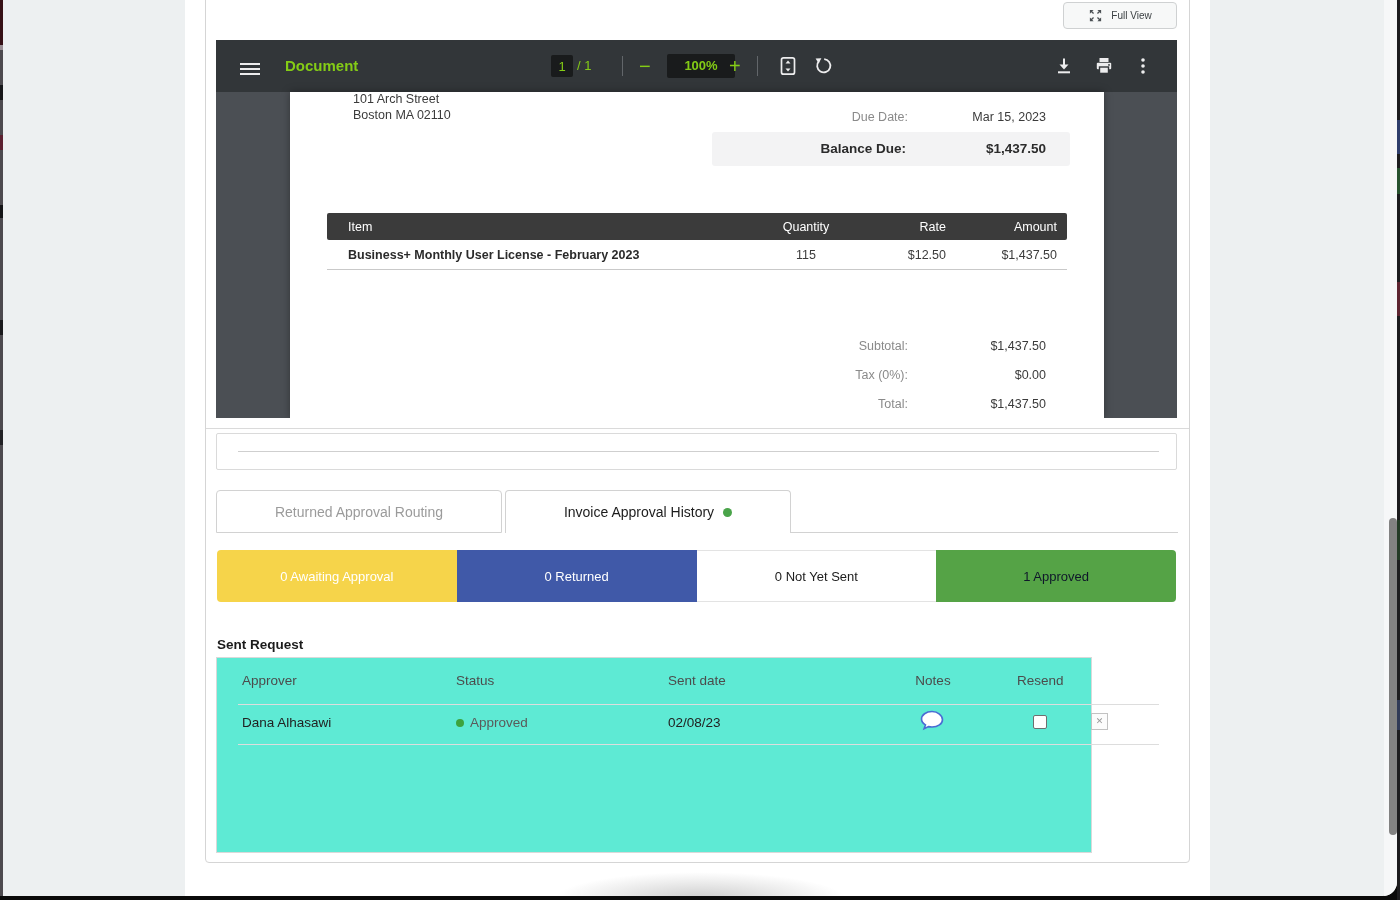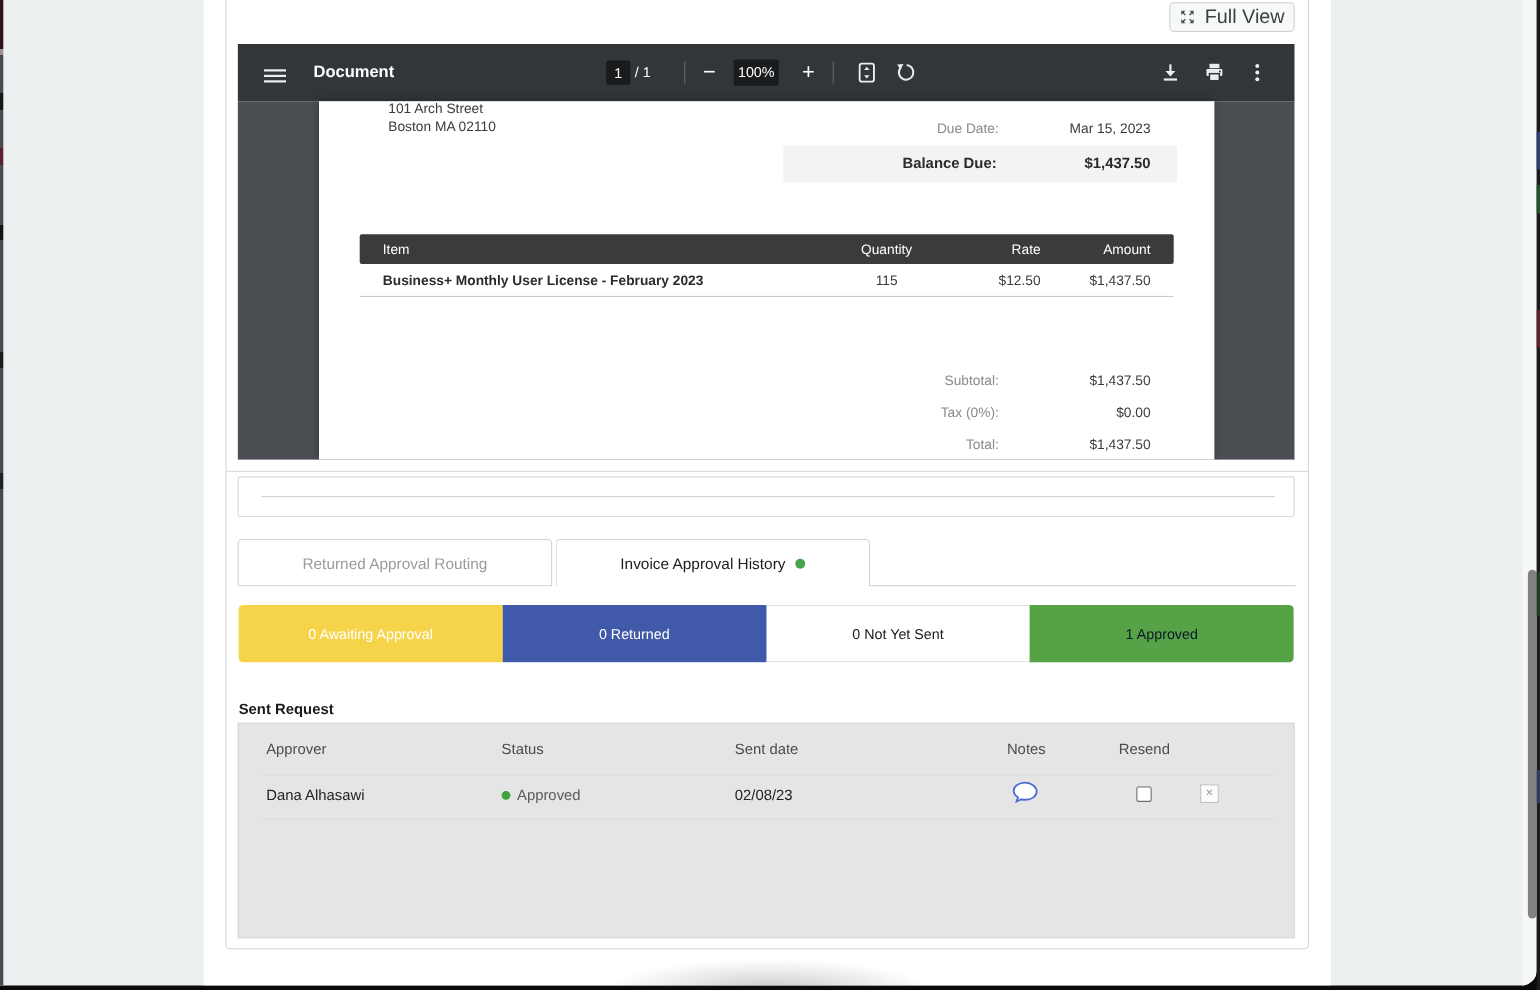--- a/index.html
+++ b/index.html
@@ -23,26 +23,26 @@
   .edge-speck { width:3px; }
 
   
   #card { left:205px; top:-12px; width:985px; height:875px; background:#fff;
           border:1px solid #d5d5d5; border-radius:4px; }
 
   
   #full-view-btn { left:857px; top:13px; width:114px; height:27px; background:#f7f8f8;
     border:1px solid #cfd1d2; border-radius:4px; display:flex; align-items:center;
     justify-content:center; gap:8px; cursor:pointer; }
-  #full-view-btn span { font-size:18px; color:#3c4144; }
+  #full-view-btn span { font-size:10px; color:#3c4144; }
 
   
   #pdf-viewer { left:10px; top:51px; width:961px; height:378px; overflow:hidden; }
   #pdf-toolbar { position:absolute; left:0; top:0; width:961px; height:52px; background:#323639; }
-  #pdf-toolbar .tool { position:absolute; color:#ffffff; }
+  #pdf-toolbar .tool { position:absolute; color:#84cc16; }
   .hamburger div { width:20px; height:2px; background:#ededee; margin:3px 0; }
   .tbar-txt { font-size:13px; color:#e9eaea; line-height:52px; }
   .dark-box { background:#191b1c; color:#fff; border:none; text-align:center;
               font-size:13px; border-radius:2px; font-family:"Liberation Sans",sans-serif; }
   .tb-sep { width:1px; height:20px; background:#62666a; top:16px; }
   .tb-glyph { font-size:20px; color:#ededee; line-height:52px; }
   #pdf-docarea { position:absolute; left:0; top:52px; width:961px; height:326px; background:#4b4f54; }
   #pdf-page { position:absolute; left:74px; top:0; width:814px; height:326px; background:#fff;
               box-shadow:0 0 8px rgba(0,0,0,.35); color:#3b3b3b; }
 
@@ -51,21 +51,21 @@
   .inv-label { color:#8a8a8a; }
   #balance-box { left:422px; top:40px; width:358px; height:34px; background:#f3f3f4; border-radius:3px; }
   #balance-box span { position:absolute; top:9px; font-size:13.5px; font-weight:bold; color:#2b2b2b; }
   #items-table { left:37px; top:121px; width:740px; }
   .it-row { display:flex; align-items:center; }
   .it-head { height:27px; background:#3b3b3b; color:#fff; border-radius:2px; font-size:12.5px; }
   .it-body { height:30px; border-bottom:1px solid #c9c9c9; font-size:12.5px; }
   .c-item { flex:1; padding-left:21px; }
   .c-qty { width:60px; text-align:center; }
   .c-rate { width:110px; text-align:right; }
-  .c-amt { width:121px; text-align:right; padding-right:21px; }
+  .c-amt { width:121px; text-align:right; padding-right:10px; }
   .total-row span { position:absolute; font-size:12.5px; }
 
   
   #section-divider { left:0; top:439px; width:983px; border-top:1px solid #dadada; }
   #notes-panel { left:10px; top:444px; width:961px; height:37px; border:1px solid #dadada; border-radius:2px; }
   #notes-panel-rule { left:21px; top:17px; width:921px; border-top:1px solid #cfcfcf; }
 
   .tab { position:absolute; top:501px; width:286px; height:43px; background:#fff;
          display:flex; align-items:center; justify-content:center; gap:9px;
          font-size:14px; border:1px solid #d2d2d2; border-radius:4px 4px 0 0; cursor:pointer; }
@@ -74,21 +74,21 @@
   .tab-dot { width:9px; height:9px; border-radius:50%; }
   #tabs-baseline { left:585px; top:543px; width:387px; border-top:1px solid #d2d2d2; }
 
   #status-bar { left:11px; top:561px; width:959px; height:52px; display:flex; border-radius:4px; }
   .seg { flex:1; display:flex; align-items:center; justify-content:center; font-size:13px; cursor:pointer; }
   .seg:first-child { border-radius:4px 0 0 4px; }
   .seg:last-child { border-radius:0 4px 4px 0; }
   .seg-plain { border-top:1px solid #e3e3e3; border-bottom:1px solid #e3e3e3; }
 
   #sent-heading { left:11px; top:648px; font-size:13.5px; font-weight:bold; color:#1b1b1b; }
-  #sent-panel { left:10px; top:668px; width:961px; height:196px; border:1px solid #d9d9d9; background:#e5e5e5; }
+  #sent-panel { left:10px; top:668px; width:876px; height:196px; border:1px solid #d9d9d9; background:#5eead4; }
   .sp-rule { position:absolute; left:21px; width:921px; border-top:1px solid #ddd; }
   .sp-col { position:absolute; font-size:13.5px; color:#4c4c4c; top:15px; }
   .sp-cell { position:absolute; font-size:13.5px; color:#222; top:57px; }
   .status-dot { display:inline-block; width:8px; height:8px; border-radius:50%; margin-right:6px; }
   #resend-checkbox { left:816px; top:57px; width:14px; height:14px; background:#fff;
                      border:1.5px solid #6f6f6f; border-radius:2px; cursor:pointer; }
   #broken-img { left:874px; top:55px; width:17px; height:17px; border:1px solid #c2c2c2;
                 background:#fcfcfc; color:#9a9a9a; font-size:9px; text-align:center; line-height:15px; }
 </style>
 </head>
@@ -114,21 +114,21 @@
             <div></div>
             <div></div>
         </div>
         <div class="tool" style="left:69px; font-size:15px; font-weight:bold; line-height:52px;">Document</div>
 
         <input class="tool dark-box" style="left: 335px; top: 15px; width: 22px; height: 22px;" value="1">
         <div class="tool tbar-txt" style="left:361px;">/  1</div>
 
         <div class="tool tb-sep" style="left:406px;"></div>
         <div class="tool tb-glyph" style="left:423px;">−</div>
-        <div class="tool dark-box" style="left:451px; top:14px; width:41px; height:24px; line-height:24px;">100%</div>
+        <div class="tool dark-box" style="left:451px; top:14px; width:68px; height:24px; line-height:24px;font-weight:bold;">100%</div>
         <div class="tool tb-glyph" style="left:513px;">+</div>
         <div class="tool tb-sep" style="left:541px;"></div>
 
         <div class="tool" style="left:562px; top:16px;">
           <svg width="20" height="20" viewBox="0 0 20 20">
             <rect x="3.5" y="1.8" width="13" height="16.4" rx="2" fill="none" stroke="#ededee" stroke-width="1.7"></rect>
             <polygon points="10,4.6 7.5,7.6 12.5,7.6" fill="#ededee"></polygon>
             <polygon points="10,15.4 7.5,12.4 12.5,12.4" fill="#ededee"></polygon>
           </svg>
         </div>

